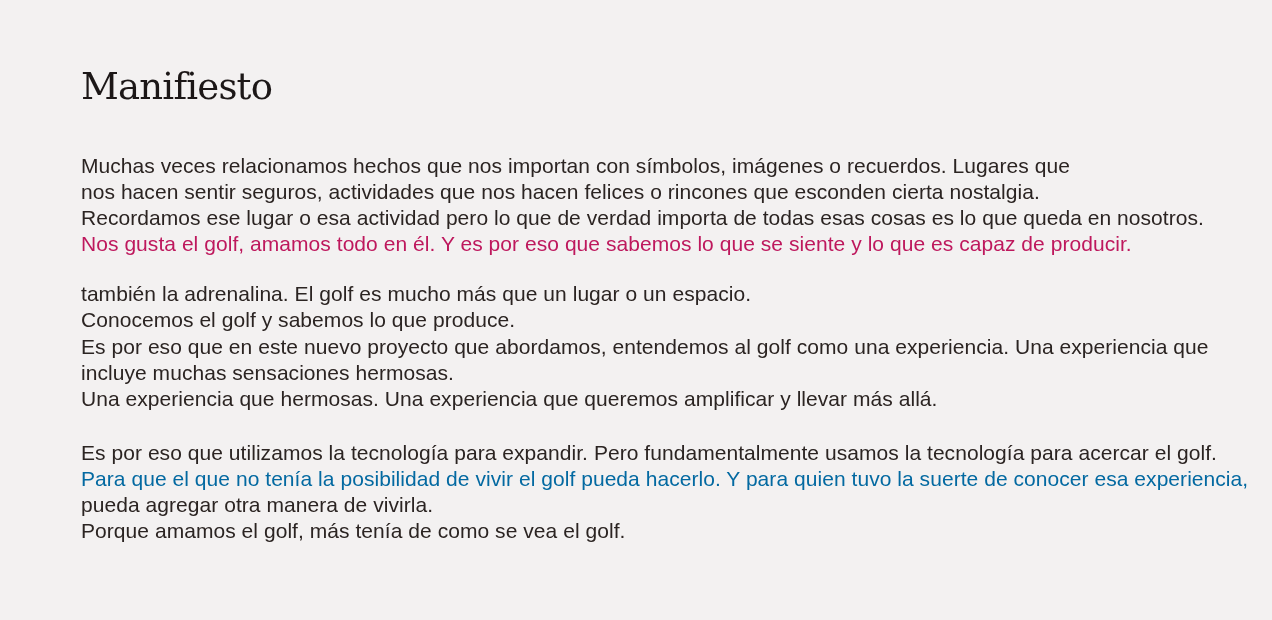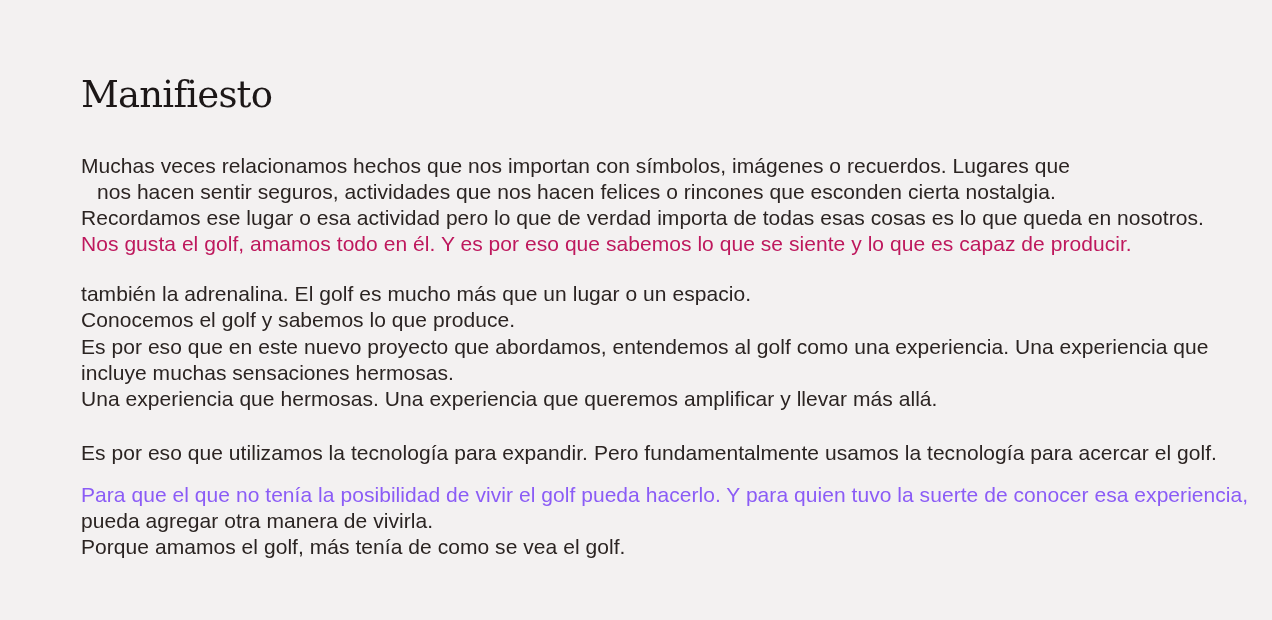--- a/index.html
+++ b/index.html
@@ -15,21 +15,21 @@
     }
     .page {
       position: absolute;
       left: 81px;
       top: 0;
       width: 1150px;
     }
     .title {
       position: absolute;
       left: 0;
-      top: 70px;
+      top: 62px;
       margin: 0;
       font-family: "DejaVu Serif", "Liberation Serif", serif;
       font-weight: normal;
       font-size: 37px;
       line-height: 50px;
       letter-spacing: -0.8px;
       color: #1c1717;
       white-space: nowrap;
     }
     .body-text {
@@ -51,26 +51,26 @@
     }
   </style>
 </head>
 <body style="background: rgb(243, 241, 241);">
 
 <main class="page">
   <h1 class="title" style="color: rgb(28, 23, 23);">Manifiesto</h1>
 
   <div class="body-text">
     <span class="line" style="color: rgb(43, 36, 34);">Muchas veces relacionamos hechos que nos importan con símbolos, imágenes o recuerdos. Lugares que</span>
-    <span class="line" style="color: rgb(43, 36, 34); margin-left: 16px;">nos hacen sentir seguros, actividades que nos hacen felices o rincones que esconden cierta nostalgia.</span>
+    <span class="line" style="color: rgb(43, 36, 34);">nos hacen sentir seguros, actividades que nos hacen felices o rincones que esconden cierta nostalgia.</span>
     <span class="line" style="color: rgb(43, 36, 34);">Recordamos ese lugar o esa actividad pero lo que de verdad importa de todas esas cosas es lo que queda en nosotros.</span>
     <span class="line" style="color: #be185d;">Nos gusta el golf, amamos todo en él. Y es por eso que sabemos lo que se siente y lo que es capaz de producir.</span>
     <span class="line" style="color: rgb(43, 36, 34); margin-top: 24px;">también la adrenalina. El golf es mucho más que un lugar o un espacio.</span>
     <span class="line" style="color: rgb(43, 36, 34);">Conocemos el golf y sabemos lo que produce.</span>
     <span class="line" style="color: rgb(43, 36, 34);">Es por eso que en este nuevo proyecto que abordamos, entendemos al golf como una experiencia. Una experiencia que</span>
     <span class="line" style="color: rgb(43, 36, 34);">incluye muchas sensaciones hermosas.</span>
     <span class="line" style="color: rgb(43, 36, 34);">Una experiencia que hermosas. Una experiencia que queremos amplificar y llevar más allá.</span>
     <span class="line" style="color: rgb(43, 36, 34); margin-top: 28px;">Es por eso que utilizamos la tecnología para expandir. Pero fundamentalmente usamos la tecnología para acercar el golf.</span>
-    <span class="line" style="color: #8b5cf6; margin-top: 16px;">Para que el que no tenía la posibilidad de vivir el golf pueda hacerlo. Y para quien tuvo la suerte de conocer esa experiencia,</span>
+    <span class="line" style="color: #0369a1;">Para que el que no tenía la posibilidad de vivir el golf pueda hacerlo. Y para quien tuvo la suerte de conocer esa experiencia,</span>
     <span class="line" style="color: rgb(43, 36, 34);">pueda agregar otra manera de vivirla.</span>
     <span class="line" style="color: rgb(43, 36, 34);">Porque amamos el golf, más tenía de como se vea el golf.</span>
   </div>
 </main>
 
 </body></html>

